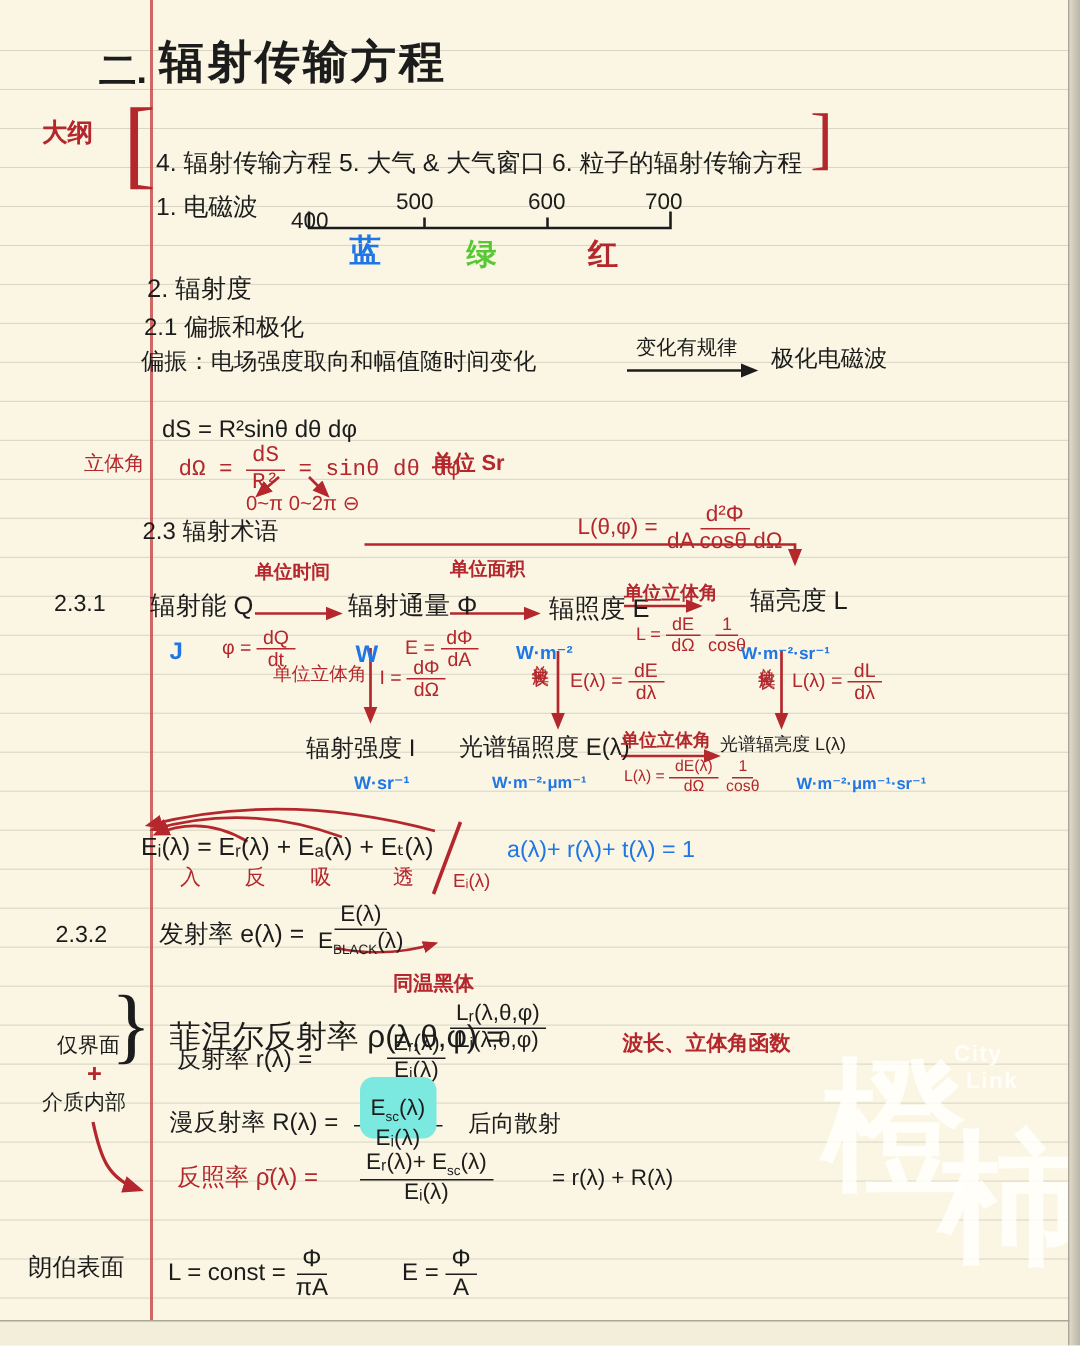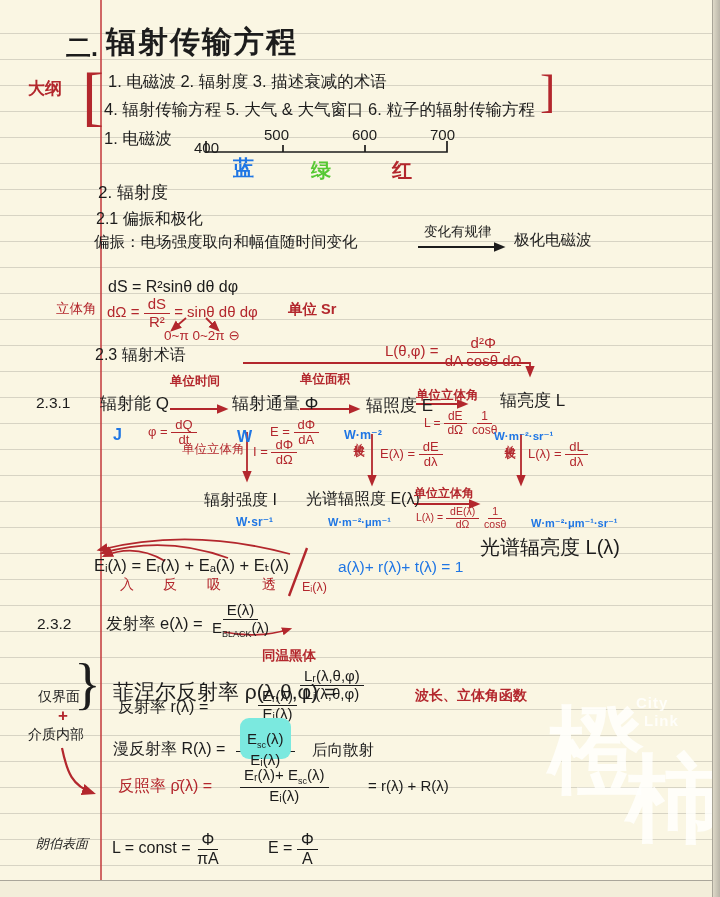--- a/index.html
+++ b/index.html
@@ -66,42 +66,41 @@
     <path d="M224,632 Q258,639 290,629" stroke="#b3272d" stroke-width="1.6" fill="none" marker-end="url(#ar)"></path>
     <path d="M62,748 C67,772 72,786 93,793" stroke="#b3272d" stroke-width="2.2" fill="none" marker-end="url(#ar)"></path>
   </svg>
 
   <span class="t" style="left:66px;top:33px;font-size:25px;font-weight:700;">二.</span>
   <span class="t" style="left:106px;top:25px;font-size:30px;font-weight:700;letter-spacing:2px;">辐射传输方程</span>
 
   <span class="t rd" style="left:28px;top:79px;font-size:17px;font-weight:700;">大纲</span>
   <span class="t rd" style="left:82px;top:58px;font-size:66px;font-weight:400;font-family:'Liberation Serif','DejaVu Serif',serif;">[</span>
   <span class="t rd" style="left:540px;top:66px;font-size:46px;font-weight:400;font-family:'Liberation Serif','DejaVu Serif',serif;">]</span>
-  <span class="t" style="left:108px;top:72px;font-size:16.5px;">1. 电磁波    2. 辐射度    3. 描述衰减的术语</span>
   <span class="t" style="left:104px;top:100px;font-size:16.5px;">4. 辐射传输方程  5. 大气 &amp; 大气窗口  6. 粒子的辐射传输方程</span>
 
   <span class="t" style="left:104px;top:129px;font-size:16.5px;">1. 电磁波</span>
   <span class="t" style="left:194px;top:139px;font-size:15px;">400</span>
   <span class="t" style="left:264px;top:126px;font-size:15px;">500</span>
   <span class="t" style="left:352px;top:126px;font-size:15px;">600</span>
   <span class="t" style="left:430px;top:126px;font-size:15px;">700</span>
   <span class="t bl" style="left:233px;top:156px;font-size:21px;font-weight:700;">蓝</span>
   <span class="t gn" style="left:311px;top:159px;font-size:20px;font-weight:700;">绿</span>
   <span class="t rd" style="left:392px;top:159px;font-size:20px;font-weight:700;">红</span>
 
   <span class="t" style="left:98px;top:183px;font-size:17px;">2. 辐射度</span>
   <span class="t" style="left:96px;top:210px;font-size:16px;">2.1 偏振和极化</span>
   <span class="t" style="left:94px;top:233px;font-size:15.5px;">偏振：电场强度取向和幅值随时间变化</span>
   <span class="t" style="left:424px;top:224px;font-size:13.5px;">变化有规律</span>
   <span class="t" style="left:514px;top:231px;font-size:15.5px;">极化电磁波</span>
 
   <span class="t" style="left:108px;top:278px;font-size:16px;">dS = R²sinθ dθ dφ</span>
 
   <span class="t rd" style="left:56px;top:301px;font-size:13.5px;">立体角</span>
-  <span class="t rd" style="left:107px;top:296px;font-size:15px;">
+  <span class="t rd" style="left:119px;top:296px;font-size:15px;font-family:Liberation Mono, monospace;">
     <span>dΩ =</span>
     <span class="frac">
         <span class="num">dS</span>
         <span class="den">R²</span>
       </span>
     <span>= sinθ dθ dφ</span>
   </span>
   <span class="t rd" style="left:288px;top:301px;font-size:14.5px;font-weight:700;">单位 Sr</span>
   <span class="t rd" style="left:164px;top:328px;font-size:13.5px;">0~π   0~2π  ⊖</span>
 
@@ -176,21 +175,21 @@
     <span class="frac">
         <span class="num">dL</span>
         <span class="den">dλ</span>
       </span>
   </span>
 
   <span class="t" style="left:204px;top:491px;font-size:16px;">辐射强度 I</span>
   <span class="t bl" style="left:236px;top:516px;font-size:12px;font-weight:700;">W·sr⁻¹</span>
   <span class="t" style="left:306px;top:490px;font-size:16px;">光谱辐照度 E(λ)</span>
   <span class="t rd" style="left:414px;top:487px;font-size:12px;font-weight:700;">单位立体角</span>
-  <span class="t" style="left:480px;top:490px;font-size:20px;margin-top:46px;">光谱辐亮度 L(λ)</span>
+  <span class="t" style="left:480px;top:490px;font-size:12px;">光谱辐亮度 L(λ)</span>
   <span class="t bl" style="left:328px;top:516px;font-size:11px;font-weight:700;">W·m⁻²·μm⁻¹</span>
   <span class="t rd" style="left:416px;top:506px;font-size:10.5px;">
     <span>L(λ) =</span>
     <span class="frac">
         <span class="num">dE(λ)</span>
         <span class="den">dΩ</span>
       </span>
     <span class="frac">
         <span class="num">1</span>
         <span class="den">cosθ</span>
@@ -249,21 +248,21 @@
 
   <span class="t rd" style="left:118px;top:777px;font-size:16px;">反照率 ρ̄(λ) =</span>
   <span class="t" style="left:240px;top:767px;font-size:15px;">
     <span class="frac">
         <span class="num"><span>Eᵣ(λ)+ E</span><sub>sc</sub><span>(λ)</span></span>
         <span class="den">Eᵢ(λ)</span>
       </span>
   </span>
   <span class="t" style="left:368px;top:777px;font-size:15px;">= r(λ) + R(λ)</span>
 
-  <span class="t" style="left:36px;top:837px;font-size:13px;font-style:italic;">朗伯表面</span>
+  <span class="t" style="left:19px;top:837px;font-size:16px;">朗伯表面</span>
   <span class="t" style="left:112px;top:831px;font-size:16px;">
     <span>L = const =</span>
     <span class="frac">
         <span class="num">Φ</span>
         <span class="den">πA</span>
       </span>
   </span>
   <span class="t" style="left:268px;top:831px;font-size:16px;">
     <span>E =</span>
     <span class="frac">

